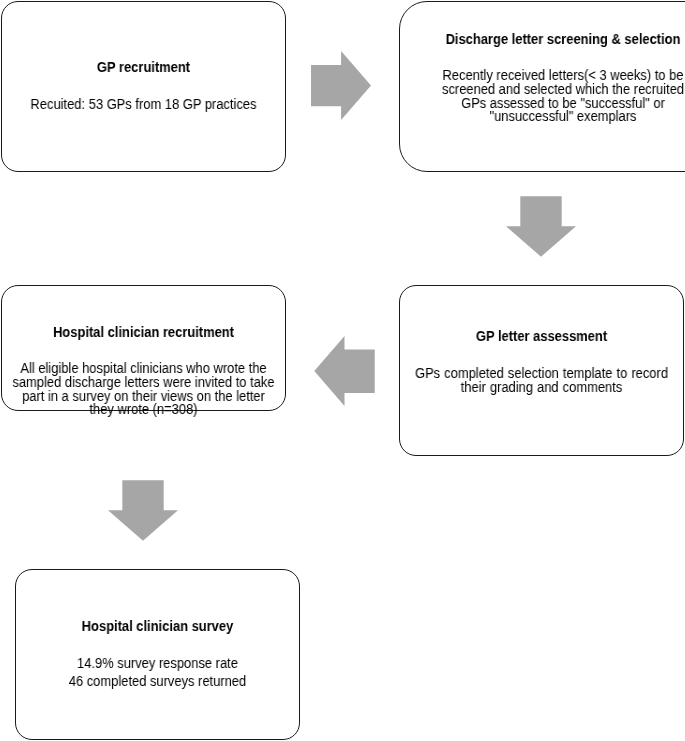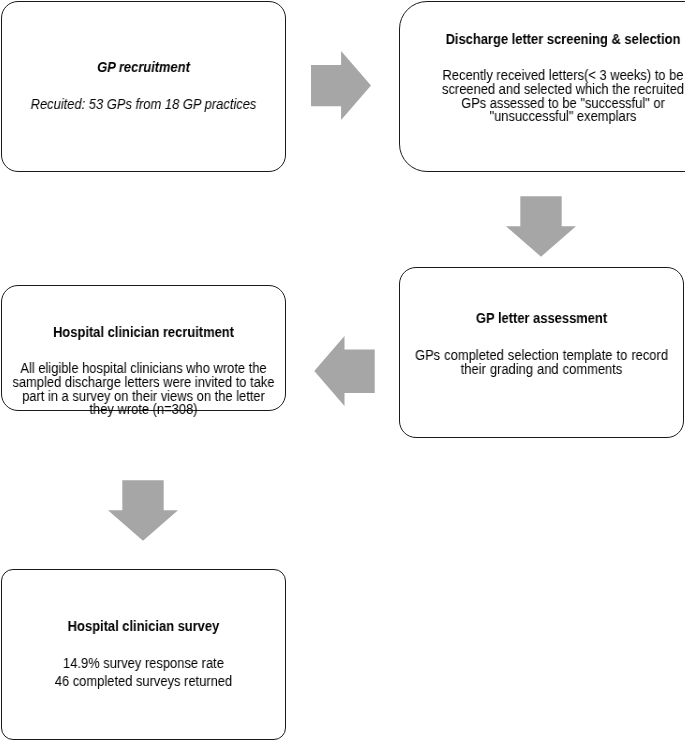--- a/index.html
+++ b/index.html
@@ -43,25 +43,25 @@
     transform-origin: center top;
     will-change: transform;
   }
   .node-title { font-weight: bold; }
   .arrow {
     position: absolute;
   }
   .arrow svg { display: block; }
 
   
-  .node1 { left: 1px;   top: 1px;   width: 285px; height: 171px; font-style: italic; }
+  .node1 { left: 1px;   top: 1px;   width: 285px; height: 171px; }
   .node2 { left: 399px; top: 1px;   width: 328px; height: 171px; border-radius: 28px; }
-  .node3 { left: 399px; top: 267px; width: 285px; height: 171px; }
+  .node3 { left: 399px; top: 285px; width: 285px; height: 171px; }
   .node4 { left: 1px;   top: 285px; width: 285px; height: 126px; }
-  .node5 { left: 1px;   top: 569px; width: 285px; height: 171px; border-radius: 12px; }
+  .node5 { left: 15px;   top: 569px; width: 285px; height: 171px; }
 
   .node1 .node-title { top: 59.4px; }
   .node1 .node-body  { top: 96.0px; }
 
   .node2 .node-title { top: 30.5px; }
   .node2 .node-body  { top: 67.4px; }
 
   .node3 .node-title { top: 43.9px; }
   .node3 .node-body  { top: 80.5px; word-spacing: 0.5px; }
 

